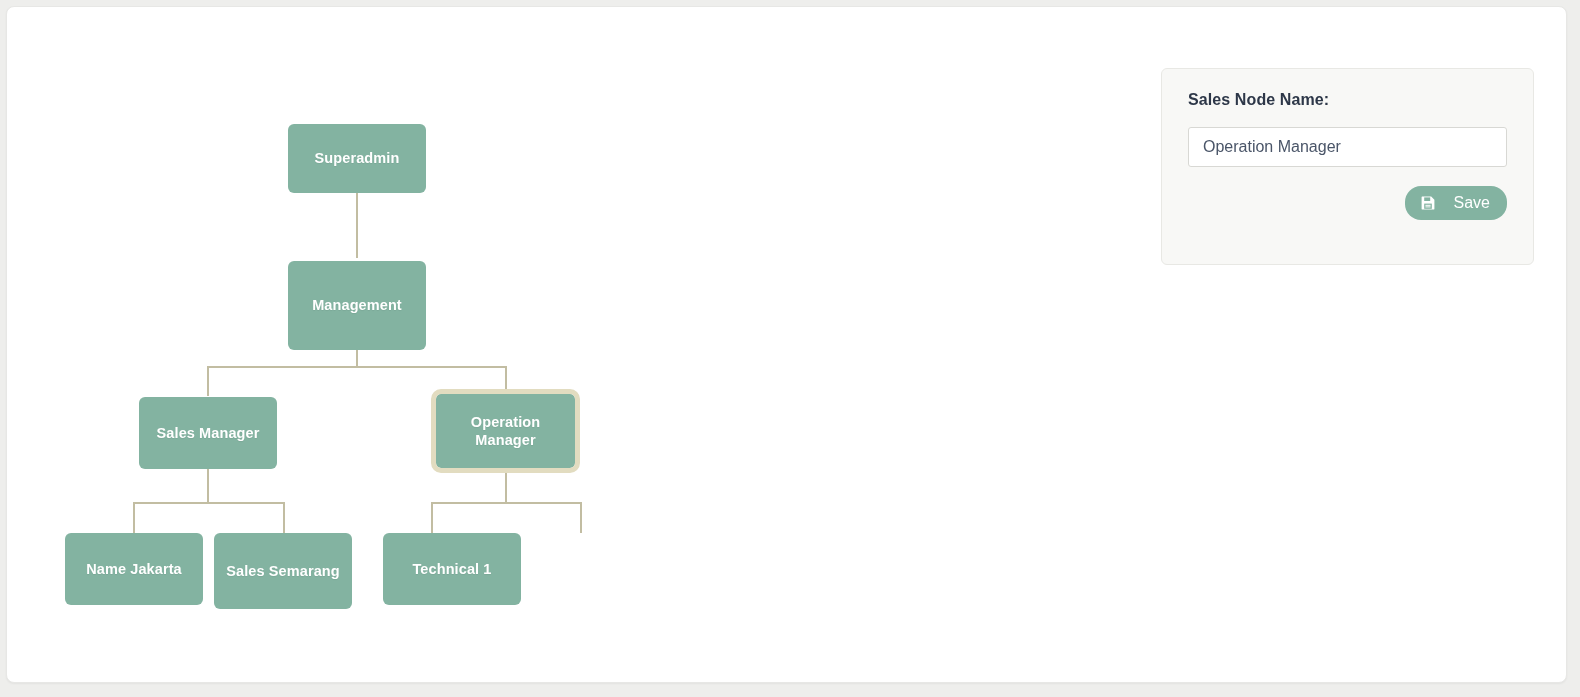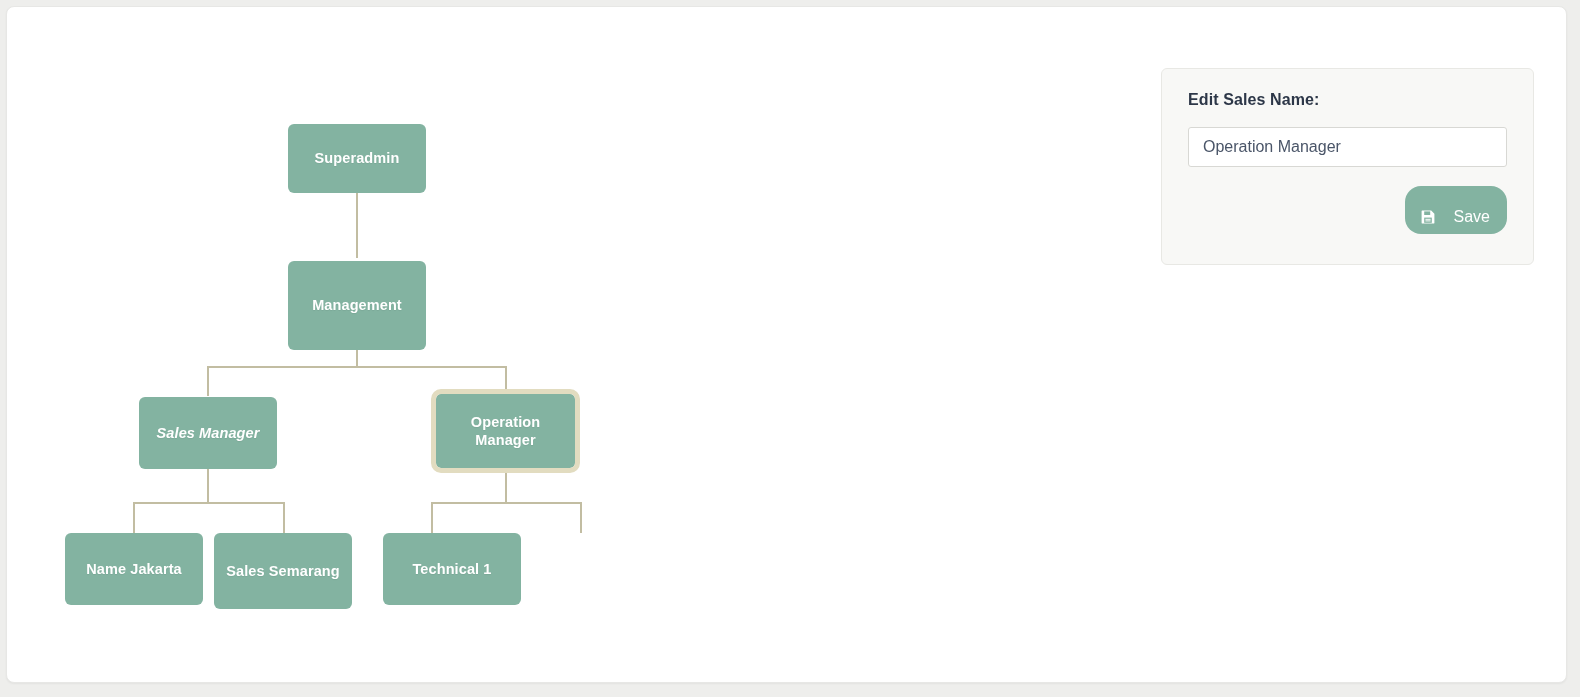--- a/index.html
+++ b/index.html
@@ -120,21 +120,21 @@
   }
 
   .save-button {
     display: inline-flex;
     align-items: center;
     gap: 18px;
     background: #83b3a1;
     color: #ffffff;
     border: none;
     border-radius: 16px;
-    padding: 23px 17px 9px 15px;
+    padding: 9px 17px 9px 15px;
     font-size: 16px;
     font-family: "Liberation Sans", sans-serif;
     cursor: pointer;
     line-height: 1;
   }
 
   .save-icon { display: inline-block; width: 16px; height: 16px; }
 </style>
 </head>
 <body>
@@ -163,21 +163,21 @@
       <div class="conn v" style="left:573px; top:495px; height:31px;"></div>
 
       <div class="node" style="left:281px; top:117px; width:138px; height:69px;">
         <span>Superadmin</span>
       </div>
 
       <div class="node" style="left:281px; top:254px; width:138px; height:89px;">
         <span>Management</span>
       </div>
 
-      <div class="node" style="left:132px; top:390px; width:138px; height:72px;font-style:italic;">
+      <div class="node" style="left:132px; top:390px; width:138px; height:72px;">
         <span>Sales Manager</span>
       </div>
 
       <div class="node selected" style="left:424px; top:382px; width:149px; height:84px;">
         <span>Operation Manager</span>
       </div>
 
       <div class="node" style="left:58px; top:526px; width:138px; height:72px;">
         <span>Name Jakarta</span>
       </div>
@@ -188,21 +188,21 @@
 
       <div class="node" style="left:376px; top:526px; width:138px; height:72px;">
         <span>Technical 1</span>
       </div>
 
 
     </div>
 
     <div class="edit-panel">
 
-      <div class="panel-label">Edit Sales Name:</div>
+      <div class="panel-label">Sales Node Name:</div>
 
       <input class="name-input" type="text" value="Operation Manager" style="">
 
       <div class="btn-row">
         <button class="save-button">
           <span class="save-icon">
             <svg width="16" height="16" viewBox="0 0 16 16" fill="#ffffff" aria-hidden="true">
               <path d="M2 1.6h9.2L14.4 4.8V14a.4.4 0 0 1-.4.4H2a.4.4 0 0 1-.4-.4V2a.4.4 0 0 1 .4-.4z"></path>
               <rect x="4.2" y="2.4" width="6" height="3.6" fill="#83b3a1"></rect>
               <rect x="4.2" y="8.6" width="7.6" height="5.2" fill="#83b3a1"></rect>

